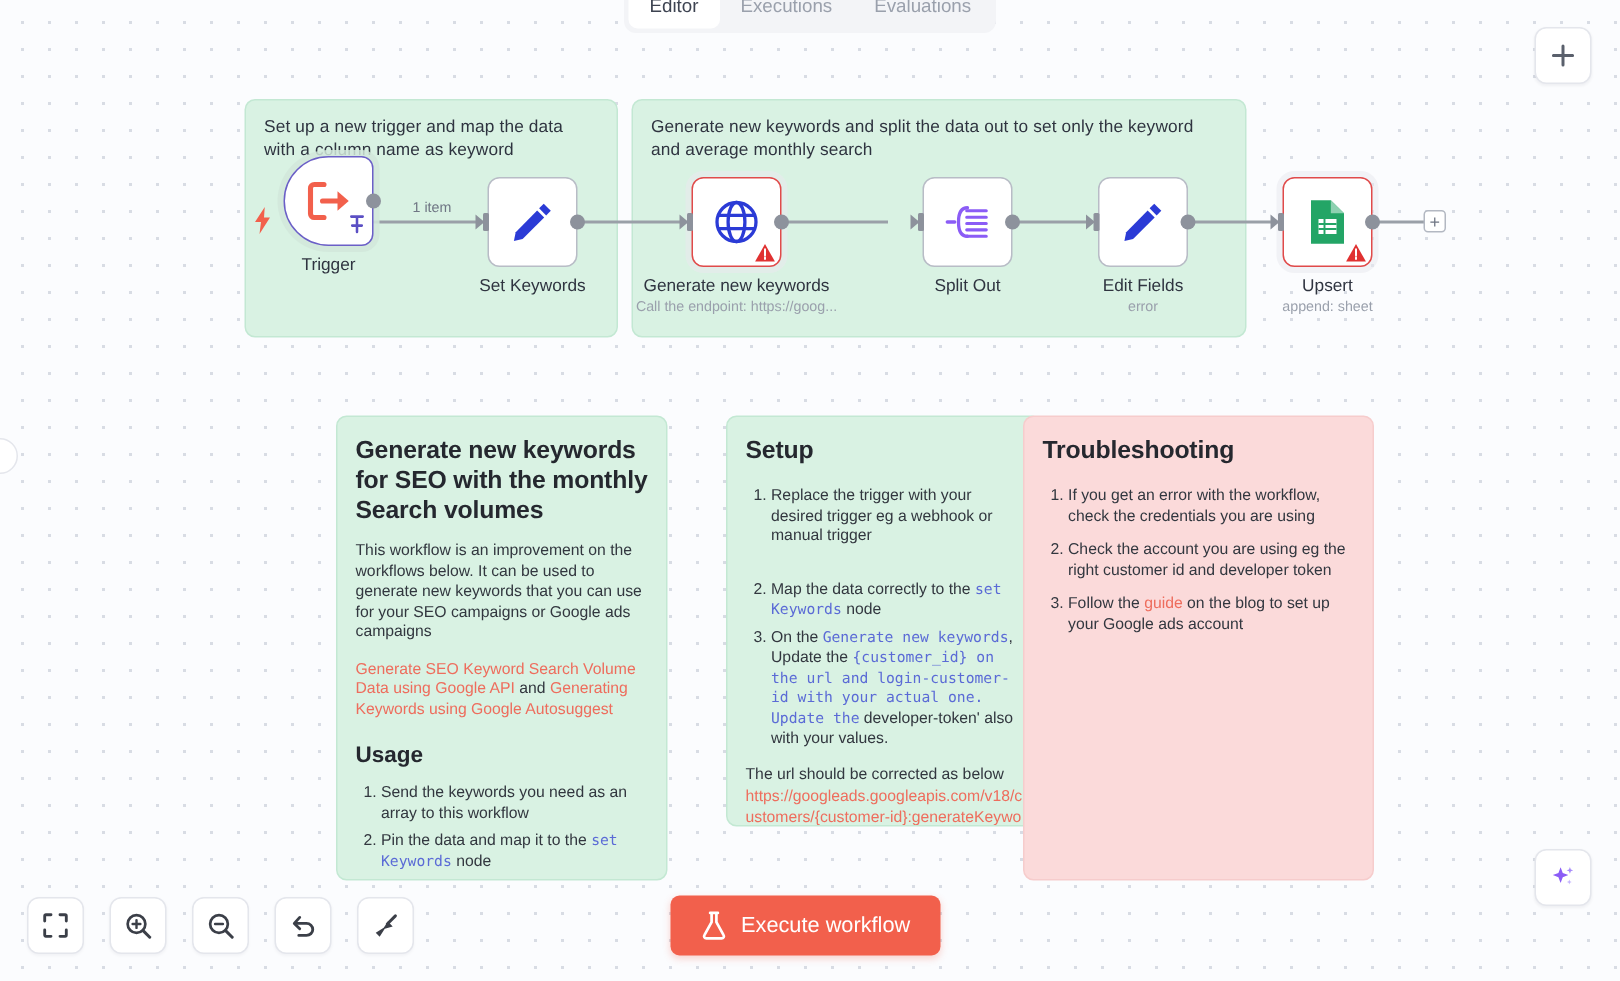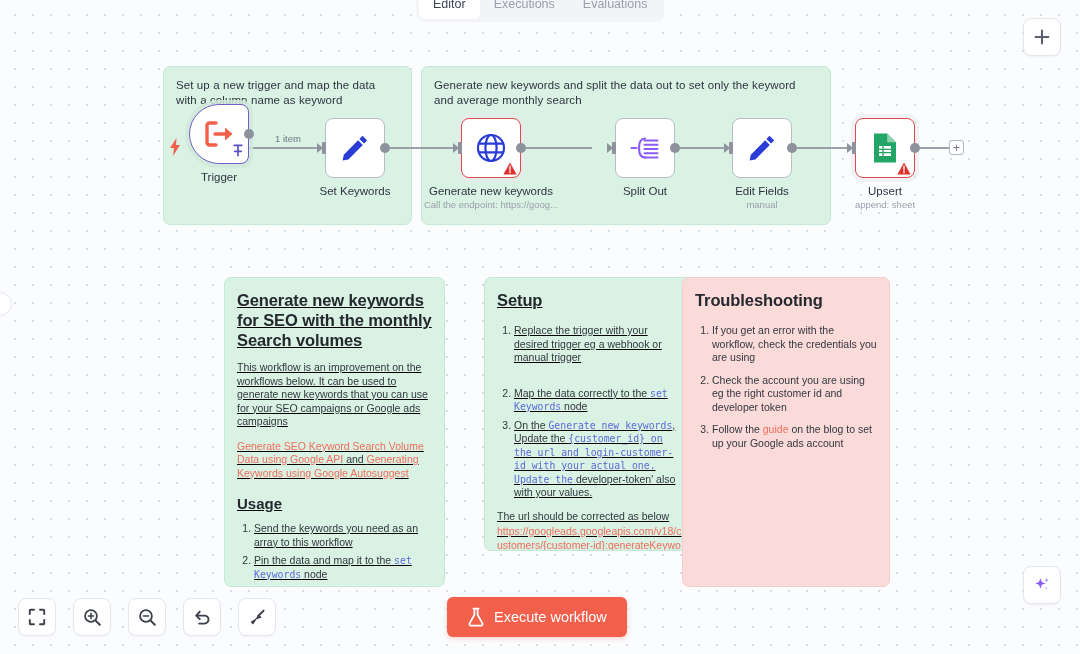--- a/index.html
+++ b/index.html
@@ -142,25 +142,25 @@
     position: absolute; z-index: 9;
   }
   .pin-icon { position: absolute; right: 4px; bottom: 2px; }
 
   
   .sticky {
     position: absolute; z-index: 3;
     border-radius: 7px;
     overflow: hidden;
   }
-  .sticky.green { background: #d9f2e3; border: 1px solid #c3e8d3; text-decoration: underline; }
+  .sticky.green { background: #d9f2e3; border: 1px solid #c3e8d3; }
   .sticky.red   { background: #fbdada; border: 1px solid #f6cccc; }
   #note-overview { left: 224px; top: 277px; width: 221px; height: 310px; }
   #note-setup    { left: 484px; top: 277px; width: 211px; height: 274px; }
-  #note-trouble  { left: 682px; top: 277px; width: 208px; height: 310px; }
+  #note-trouble  { left: 682px; top: 277px; width: 234px; height: 310px; }
 
   .sticky .inner { padding: 12px 12px 0 12px; }
   .sticky h1 {
     font-size: 16.5px; line-height: 20px; font-weight: 700;
     color: #25282f; letter-spacing: -.1px;
   }
   .sticky h2 {
     font-size: 15px; line-height: 19px; font-weight: 700;
     color: #25282f; margin-top: 14px;
   }
@@ -343,21 +343,21 @@
         <path d="M22.5 2.8l4.7 4.7-3.1 3.1-4.7-4.7z" fill="#2b3bd6"></path>
         <path d="M18.1 7.3l4.7 4.7L8.4 26.4 2.6 27.6l1.2-5.8z" fill="#2b3bd6"></path>
       </svg>
     </div>
     <div class="port-in">
         <span class="tri"></span>
         <span class="bar"></span>
       </div>
     <div class="port-out"></div>
     <div class="label">Edit Fields</div>
-    <div class="sublabel">manual</div>
+    <div class="sublabel">error</div>
   </div>
 
   <div class="node error" style="left:855px; top:118px;">
     <div class="box">
       <svg width="28" height="32" viewBox="0 0 28 32">
         <path d="M3 1.5h13.2L25 10.2V30.5H3z" fill="#23a566"></path>
         <path d="M16.2 1.5L25 10.2h-8.8z" fill="#8ed1b1"></path>
         <rect x="8" y="14" width="12" height="10" fill="#fff"></rect>
         <path d="M8 17.3h12M8 20.7h12M12 14v10" stroke="#23a566" stroke-width="1.3"></path>
       </svg>

